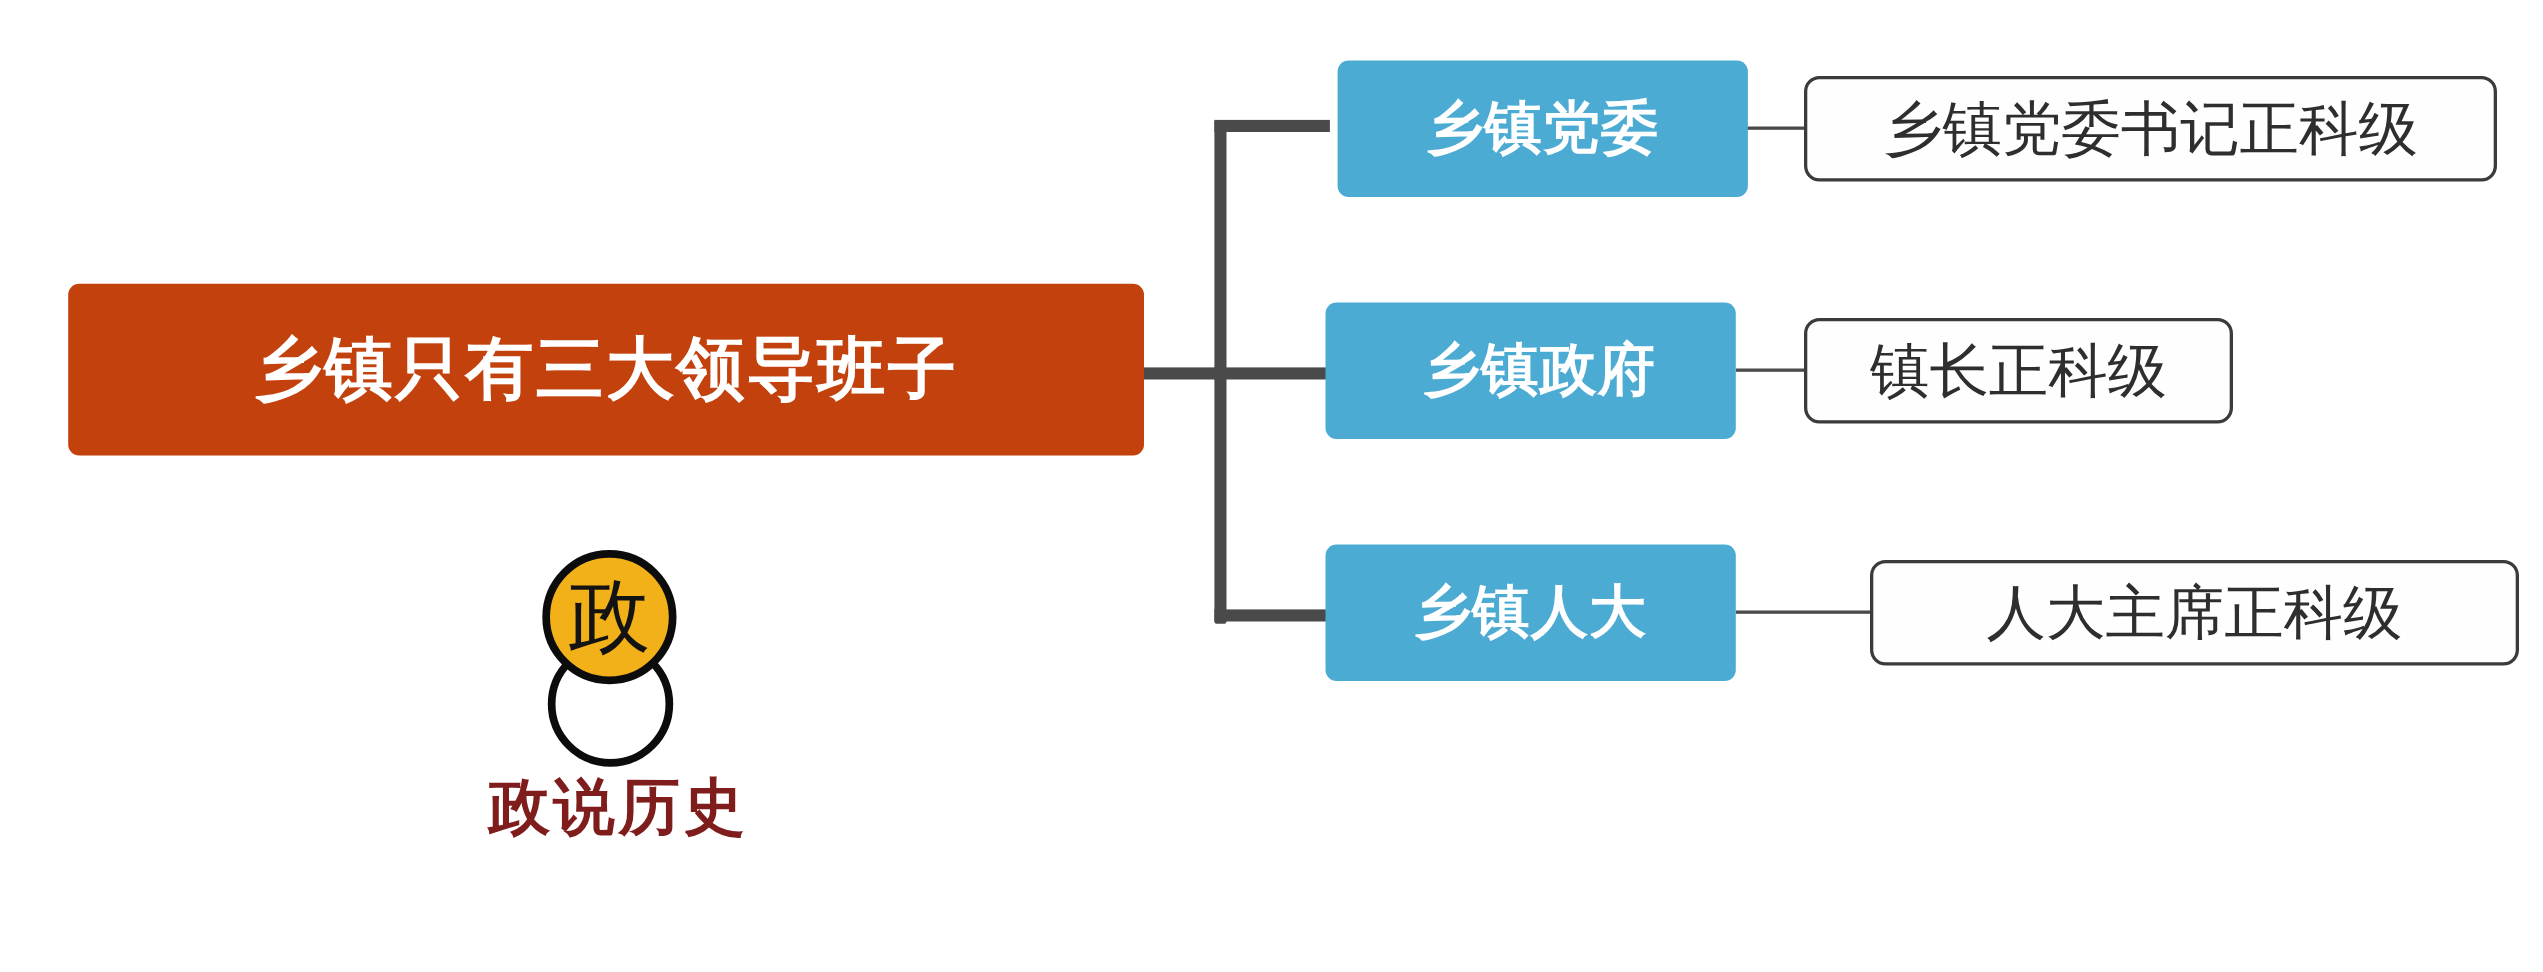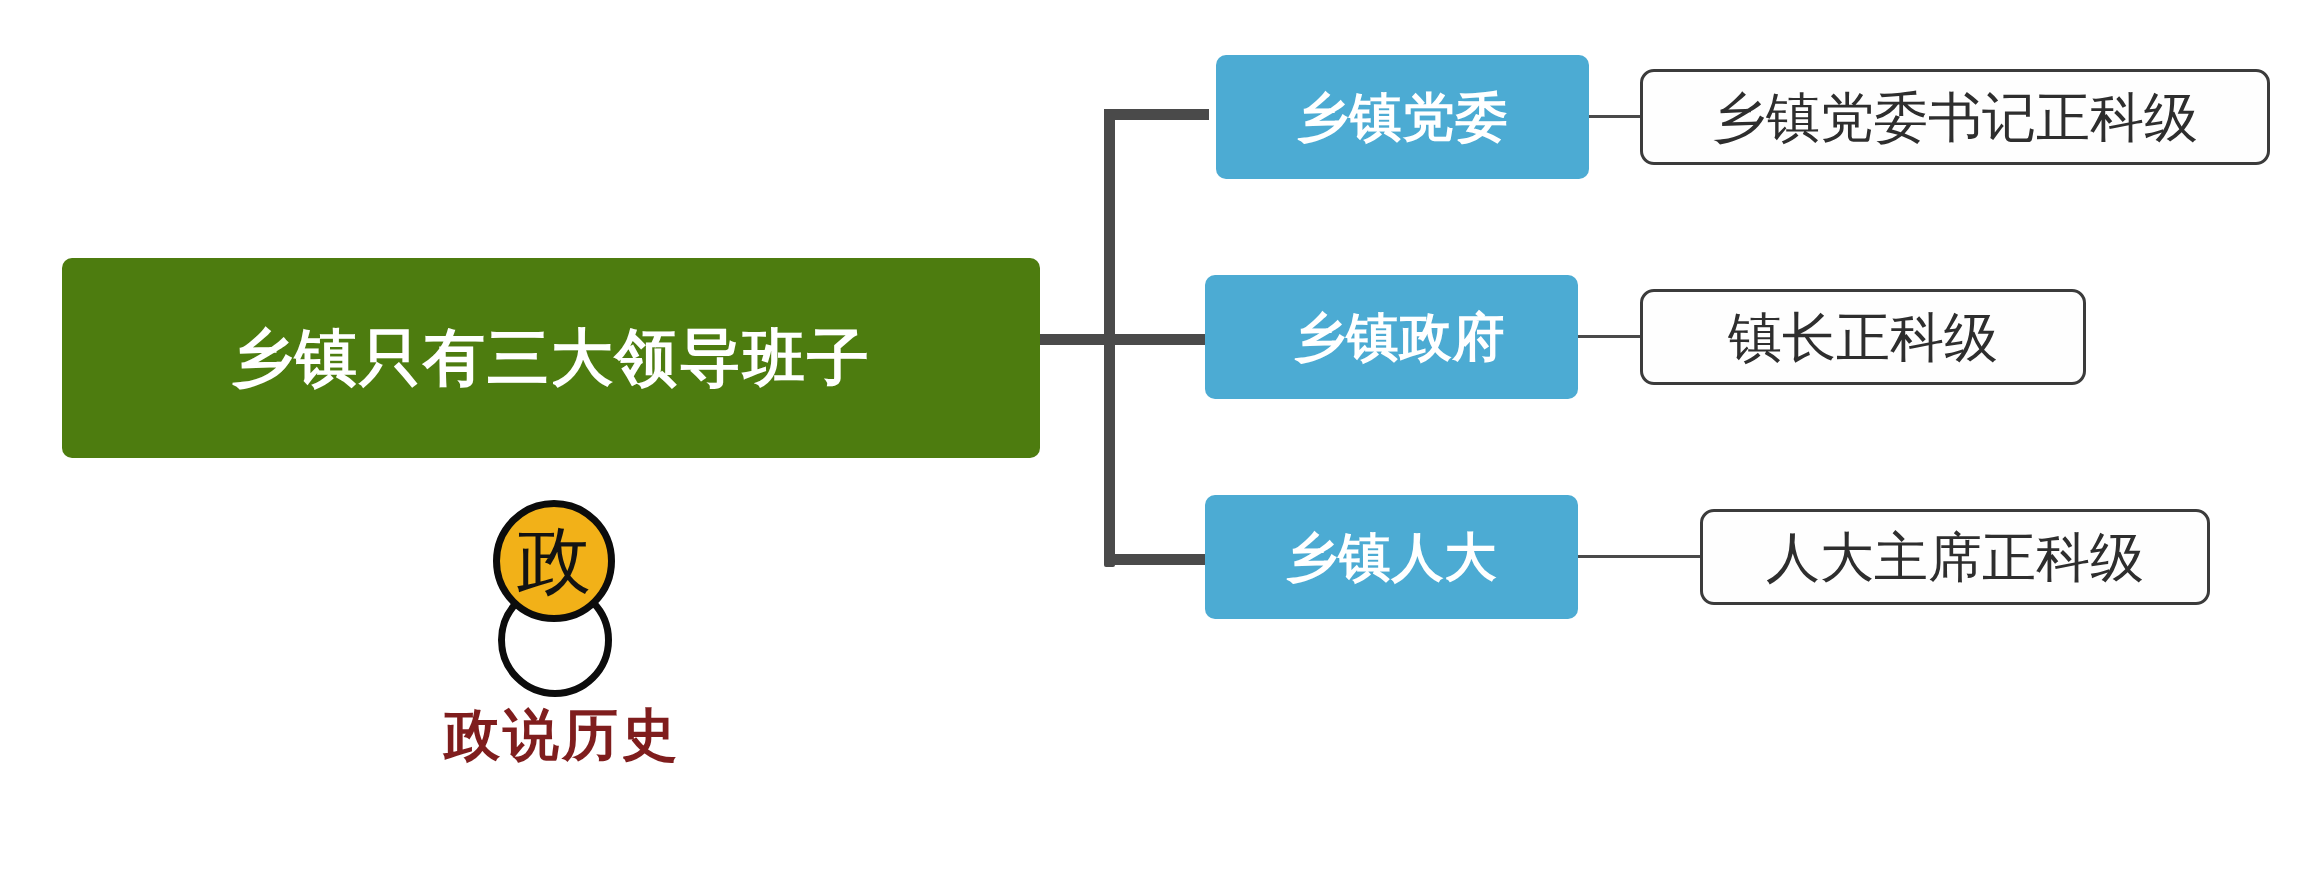--- a/index.html
+++ b/index.html
@@ -17,22 +17,22 @@
     background: #ffffff;
     overflow: hidden;
   }
 
   
   .root-node {
     position: absolute;
     left: 62px;
     top: 258px;
     width: 978px;
-    height: 200px;
-    background: #4d7c0f;
+    height: 156px;
+    background: #c2410c;
     border-radius: 10px;
     display: flex;
     align-items: center;
     justify-content: center;
     box-sizing: border-box;
     font-family: Liberation Serif, serif;
   }
   .root-node .label {
     color: #ffffff;
     font-size: 62px;
@@ -82,22 +82,22 @@
   }
   .leaf-node .label {
     color: #2e2e2e;
     font-size: 54px;
     font-weight: normal;
     letter-spacing: 0px;
     line-height: 1;
     white-space: nowrap;
   }
   .leaf-node.row-0 { left: 1640px; top: 69px;  width: 630px; }
-  .leaf-node.row-1 { left: 1640px; top: 289px; width: 446px; text-align: right; }
-  .leaf-node.row-2 { left: 1700px; top: 509px; width: 510px; }
+  .leaf-node.row-1 { left: 1640px; top: 289px; width: 390px; text-align: right; }
+  .leaf-node.row-2 { left: 1700px; top: 509px; width: 590px; }
 
   
   .conn {
     position: absolute;
     background: #4a4a4a;
   }
   
   .conn-trunk {
     left: 1104px;
     top: 109px;

